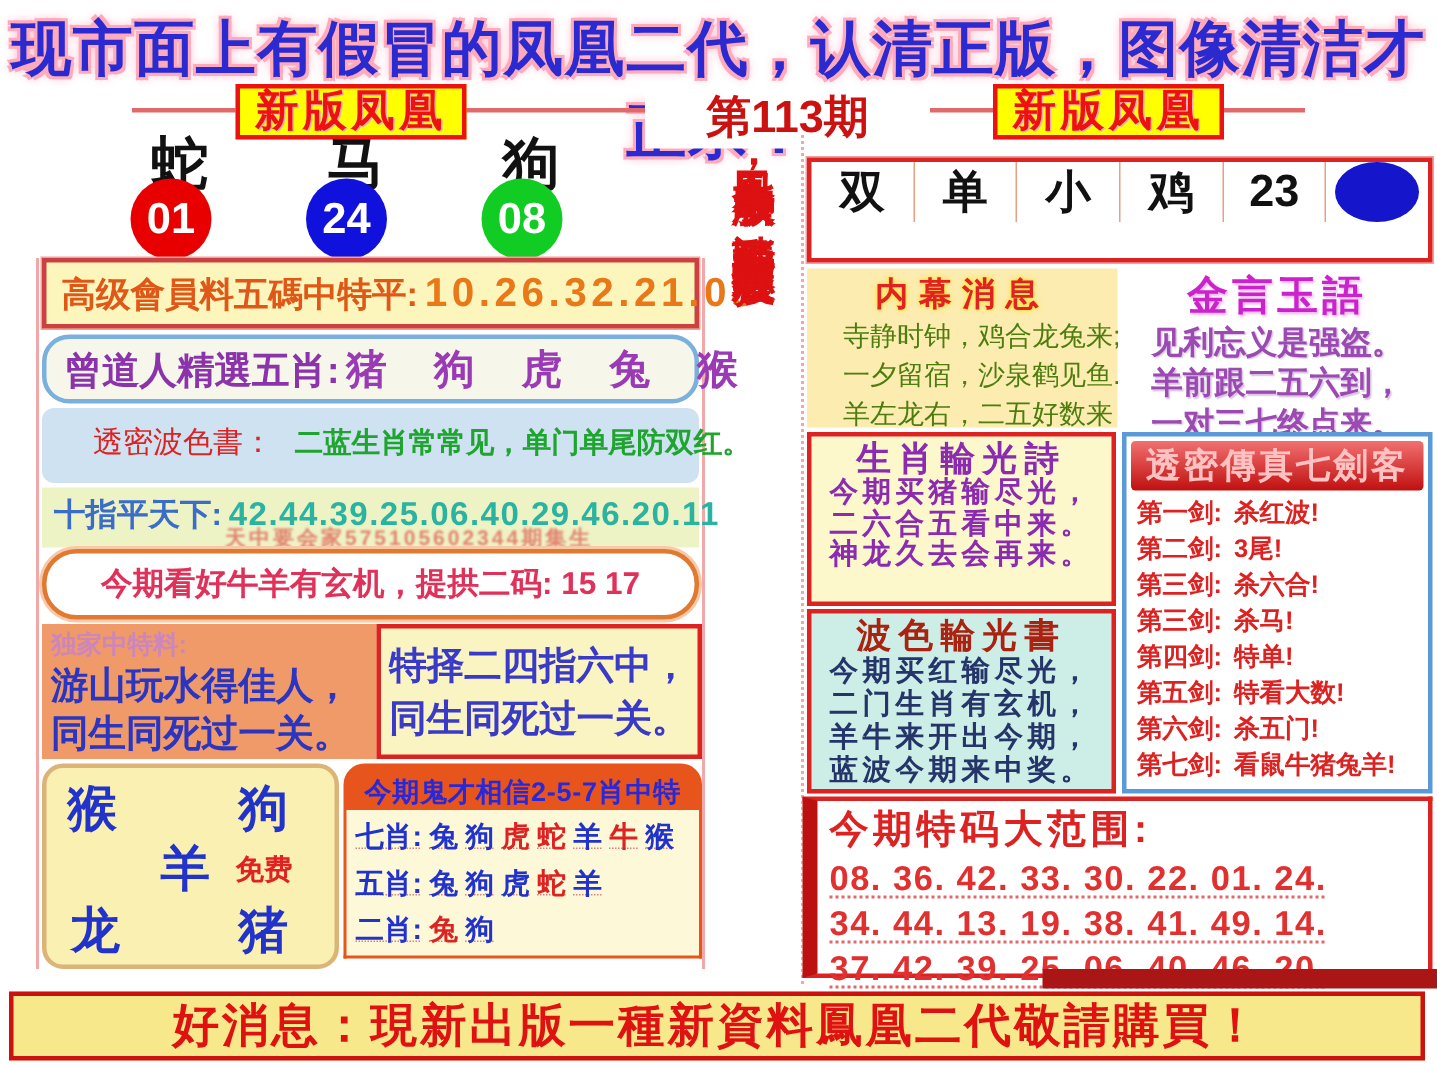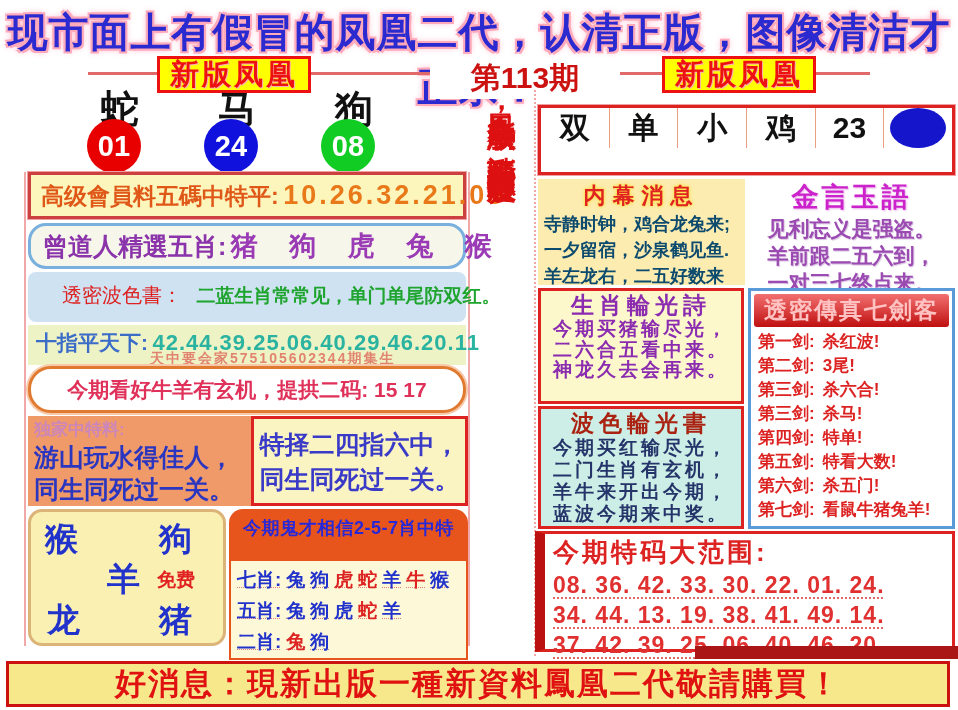--- a/index.html
+++ b/index.html
@@ -51,21 +51,21 @@
   .boxF .hd { color:#c583c9; font-size:17px; font-weight:bold; opacity:.85; }
   .boxF .ln { color:#2a35c0; font-size:25px; font-weight:bold; line-height:32px; white-space:nowrap; }
   .boxG { left:251px; top:416px; width:217px; height:90px; background:#faf4c2; border:3px solid #dd2222;
     text-align:center; padding-top:8px; }
   .boxG .ln { color:#3a3ac8; font-size:25px; font-weight:bold; line-height:35px; white-space:nowrap; }
   .boxH { left:28px; top:509px; width:198px; height:137px; background:#f9f0b2; border:3px solid #dcb478;
     border-radius:14px; }
   .boxH span { position:absolute; font-size:33px; font-weight:bold; color:#2233cc; }
   .boxH .free { font-size:19px; color:#e02222; }
   .boxI { left:229px; top:509px; width:239px; height:137px; }
-  .boxI .hd { height:52px; background:#e8551c; border-radius:14px 14px 0 0; color:#2828d8;
+  .boxI .hd { height:31px; background:#e8551c; border-radius:14px 14px 0 0; color:#2828d8;
     font-size:18px; font-weight:bold; text-align:center; line-height:38px; letter-spacing:0.5px; }
   .boxI .bd { height:99px; background:#fdf8d8; border:2px solid #e8551c; border-top:none; padding:3px 0 0 6px; }
   .boxI .row { font-size:19px; font-weight:bold; line-height:31px; white-space:nowrap; }
   .boxI .rlab { color:#2233cc; text-decoration:underline dotted 1px #e08080; }
   .boxI .ani { margin-left:5px; text-decoration:underline dotted 1px #e08080; }
   .c-b { color:#2233cc; } .c-r { color:#dd2222; }
 
   
   .midstrip { left:470px; top:90px; width:66px; height:566px; display:flex; justify-content:center;
     border-right:2px dotted #f0a8a8; }
@@ -81,21 +81,21 @@
   .rtable .hcell:last-child { border-right:none; }
   .rtable .vrow { display:flex; height:40px; }
   .rtable .vcell { flex:1; display:flex; align-items:center; justify-content:center; font-size:30px;
     font-weight:bold; color:#111; border-right:1px solid #e8a080; }
   .rtable .vcell:last-child { border-right:none; }
   .bball { width:56px; height:40px; border-radius:50%; background:#1515cc; }
 
   .neimu { left:538px; top:179px; width:207px; height:106px; background:#fcecb0; padding-top:2px; }
   .neimu .hd { text-align:center; font-size:22px; font-weight:bold; color:#e02222; letter-spacing:7px;
     text-shadow:0 0 5px #ffe24a, 0 0 2px #ffd400; }
-  .neimu .ln { color:#0c4a6e; font-size:18px; font-weight:bold; line-height:26px; padding-left:6px; white-space:nowrap; }
+  .neimu .ln { color:#4d7c0f; font-size:18px; font-weight:normal; line-height:26px; padding-left:24px; white-space:nowrap; }
   .jinyan { left:748px; top:179px; width:207px; height:106px; text-align:center; }
   .jinyan .hd { font-size:27px; font-weight:bold; color:#cc22cc; letter-spacing:3px;
     text-shadow:1px 1px 2px #e8b0e8; }
   .jinyan .ln { color:#9a4ab0; font-size:21px; font-weight:bold; line-height:27px; white-space:nowrap;
     text-shadow:1px 1px 1px #d8c0e0; }
 
   .poem1 { left:538px; top:288px; width:206px; height:116px; background:#fdf7cc; border:3px solid #dd2222;
     text-align:center; }
   .poem1 .hd { font-size:23px; font-weight:bold; color:#8a2bb0; letter-spacing:5px; line-height:28px; }
   .poem1 .ln { font-size:19px; font-weight:bold; color:#8a2bb0; line-height:20.5px; letter-spacing:3px; white-space:nowrap; }

